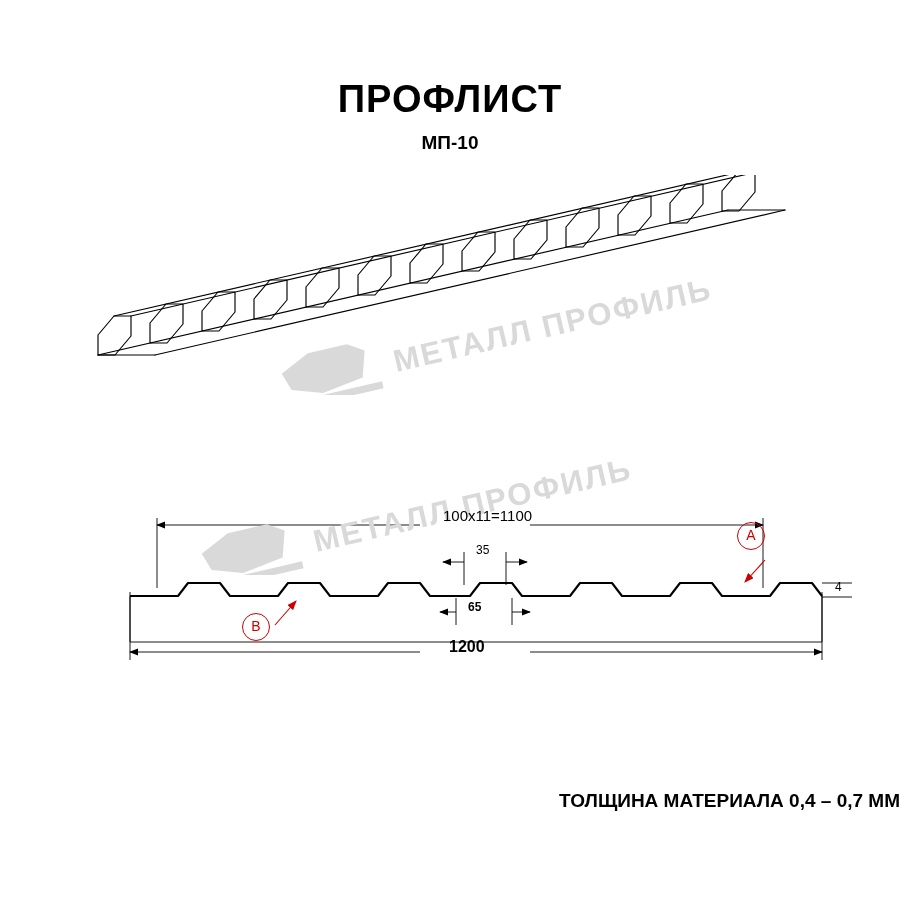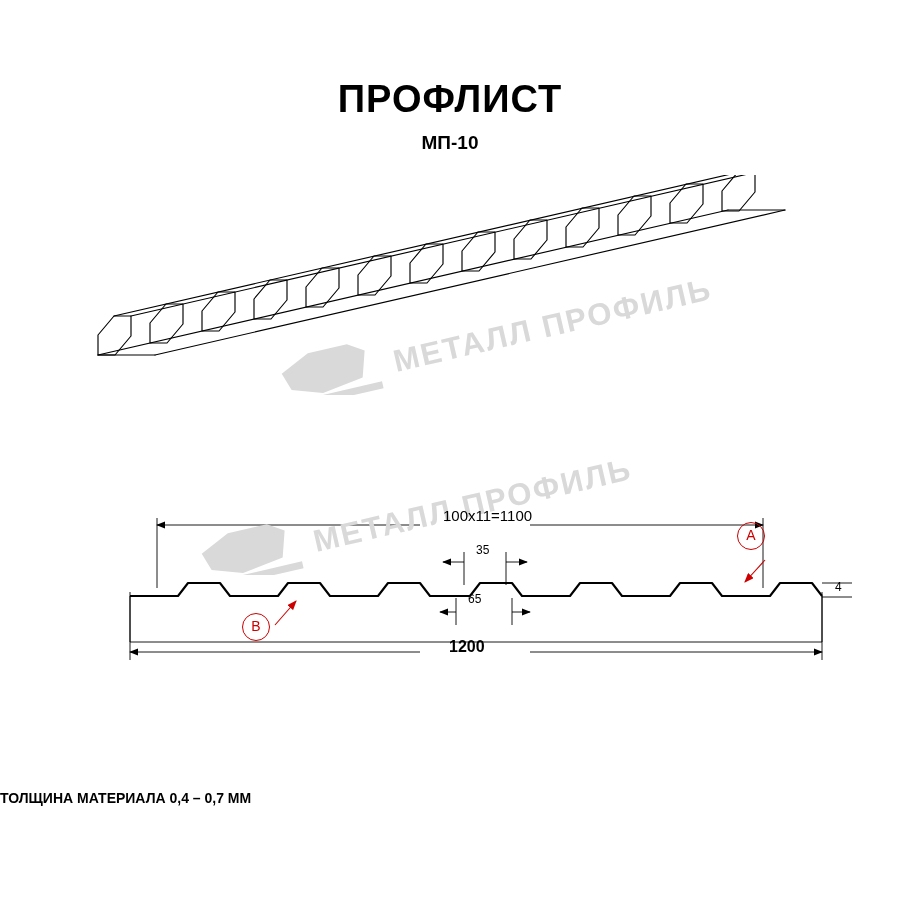--- a/index.html
+++ b/index.html
@@ -34,22 +34,22 @@
     text-align: center;
     font-size: 19px;
     font-weight: bold;
     color: #000000;
   }
   .footnote {
     position: absolute;
     left: 0;
     top: 790px;
     width: 900px;
-    text-align: left;
-    font-size: 14px;
+    text-align: right;
+    font-size: 19px;
     font-weight: bold;
     color: #000000;
   }
   .iso-wrap {
     position: absolute;
     left: 60px;
     top: 175px;
     width: 790px;
     height: 215px;
   }
@@ -217,21 +217,21 @@
       </g>
 
       <g stroke="#cc0000" stroke-width="1.1" fill="none">
         <line x1="175" y1="145" x2="196" y2="121" marker-end="url(#arrRed)"></line>
         <line x1="665" y1="80" x2="645" y2="102" marker-end="url(#arrRed)"></line>
       </g>
     </svg>
 
     <div class="dim-label" style="left:343px; top:27px; font-size:15px;">100x11=1100</div>
     <div class="dim-label" style="left:376px; top:63px;">35</div>
-    <div class="dim-label" style="left:368px; top:112px;">65</div>
+    <div class="dim-label" style="left:368px; top:120px;font-weight:bold;">65</div>
     <div class="dim-label" style="left:349px; top:158px; font-size:16px; font-weight:bold;">1200</div>
     <div class="dim-label" style="left:735px; top:100px;">4</div>
 
     <div class="callout" style="left:637px; top:42px;">A</div>
     <div class="callout" style="left:142px; top:133px;">B</div>
   </div>
 
   <div class="footnote">ТОЛЩИНА МАТЕРИАЛА 0,4 – 0,7 ММ</div>
 
 </div>

